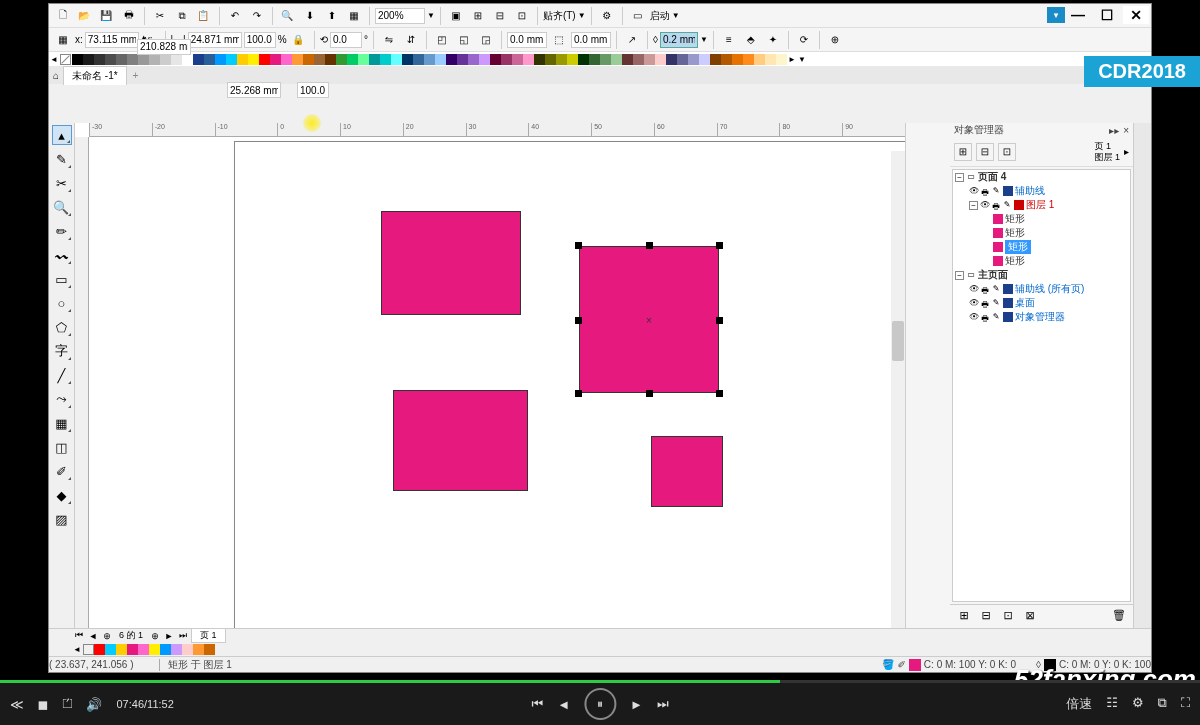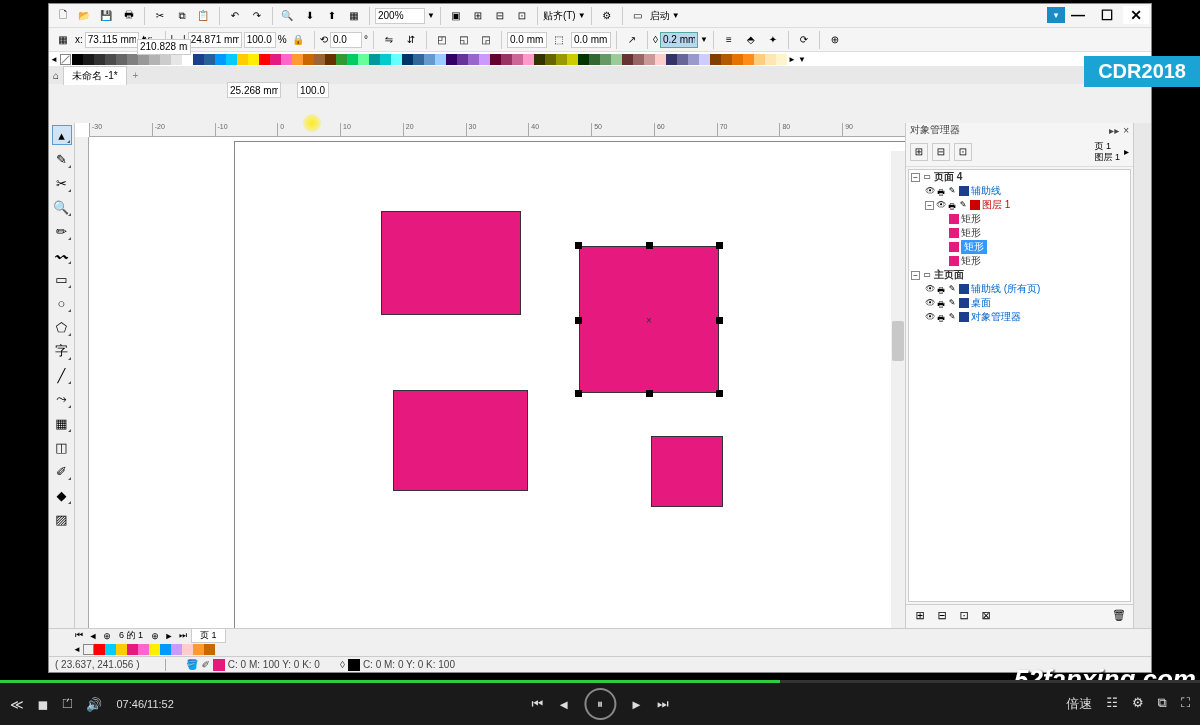--- a/index.html
+++ b/index.html
@@ -37,21 +37,21 @@
 .ruler-h { position: absolute; top: 0; left: 14px; right: 0; height: 14px; background: #f0f0f0; border-bottom: 1px solid #aaa; font-size: 7px; color: #666; display: flex; }
 .ruler-h span { width: 66px; border-left: 1px solid #aaa; padding-left: 2px; }
 .ruler-v { position: absolute; top: 14px; left: 0; width: 14px; bottom: 0; background: #f0f0f0; border-right: 1px solid #aaa; }
 .canvas { position: absolute; top: 14px; left: 14px; right: 0; bottom: 0; background: #fff; }
 .page-shadow { position: absolute; top: 4px; left: 145px; width: 700px; height: 490px; border: 1px solid #888; box-shadow: 3px 3px 4px rgba(0,0,0,0.25); background: #fff; }
 .rect { position: absolute; background: #e6197f; border: 1px solid #333; }
 .sel-handles { position: absolute; }
 .handle { position: absolute; width: 7px; height: 7px; background: #000; }
 .sel-center { position: absolute; top: 50%; left: 50%; transform: translate(-50%,-50%); font-size: 10px; color: #333; }
 .cursor-highlight { position: absolute; width: 18px; height: 18px; background: radial-gradient(circle, rgba(255,235,0,0.9), rgba(255,235,0,0)); border-radius: 50%; }
-.right-docker { width: 246px; background: #f5f5f5; border-left: 1px solid #ccc; display: flex; }
+.right-docker { width: 246px; background: #f5f5f5; border-left: 1px solid #ccc; display: flex; padding-left: 44px; }
 .docker-main { flex: 1; display: flex; flex-direction: column; font-size: 10px; }
 .docker-title { height: 14px; padding: 0 4px; display: flex; align-items: center; justify-content: space-between; font-size: 10px; color: #444; }
 .docker-head { height: 30px; border-bottom: 1px solid #ddd; display: flex; align-items: center; padding: 0 4px; gap: 4px; }
 .docker-head .ic { width: 18px; height: 18px; border: 1px solid #ccc; display: flex; align-items: center; justify-content: center; font-size: 10px; cursor: pointer; }
 .layer-tree { flex: 1; background: #fff; border: 1px solid #ccc; margin: 2px; overflow: auto; }
 .tree-row { display: flex; align-items: center; height: 14px; padding: 0 2px; gap: 2px; font-size: 10px; }
 .tree-row .exp { width: 9px; height: 9px; border: 1px solid #888; font-size: 8px; line-height: 7px; text-align: center; cursor: pointer; }
 .tree-row .ics { display: flex; gap: 1px; }
 .tree-row .mi { width: 10px; height: 10px; font-size: 8px; text-align: center; }
 .tree-row .csw { width: 10px; height: 10px; }
@@ -63,21 +63,21 @@
 .docker-footer .ic { width: 16px; height: 16px; font-size: 11px; cursor: pointer; text-align: center; }
 .docker-tabs { width: 18px; background: #e8e8e8; border-left: 1px solid #ccc; writing-mode: vertical-rl; font-size: 9px; padding: 4px 2px; }
 .vscroll-canvas { position: absolute; right: 0; top: 14px; bottom: 0; width: 14px; background: #f0f0f0; }
 .vscroll-thumb { position: absolute; left: 1px; width: 12px; background: #c8c8c8; border-radius: 2px; }
 .bottom-bars { position: absolute; bottom: 0; left: 0; right: 0; height: 44px; }
 .page-nav { height: 14px; background: #f0f0f0; border-top: 1px solid #ccc; display: flex; align-items: center; font-size: 9px; padding: 0 14px 0 24px; gap: 2px; }
 .page-nav .nb { width: 12px; text-align: center; cursor: pointer; }
 .page-nav .pt { background: #fff; padding: 0 8px; border: 1px solid #ccc; }
 .mini-palette { height: 14px; background: #f0f0f0; display: flex; align-items: center; padding-left: 24px; }
 .mini-palette .msw { width: 11px; height: 11px; cursor: pointer; }
-.statusbar { height: 16px; background: #f0f0f0; border-top: 1px solid #ccc; display: flex; align-items: center; font-size: 10px; padding: 0 6px; color: #444; }
+.statusbar { height: 16px; background: #f0f0f0; border-top: 1px solid #ccc; display: flex; align-items: center; font-size: 10px; padding: 0 0; color: #444; }
 .statusbar .coords { width: 110px; }
 .statusbar .info { flex: 1; padding-left: 8px; }
 .statusbar .fillinfo, .statusbar .outlineinfo { display: flex; align-items: center; gap: 3px; margin-left: 20px; }
 .statusbar .fsw { width: 12px; height: 12px; }
 .watermark { position: absolute; top: 56px; right: 0; background: #1aa3d4; color: #fff; font-size: 20px; font-weight: bold; padding: 4px 14px; }
 .brand-wm { position: absolute; bottom: 30px; right: 4px; color: #fff; font-size: 26px; font-weight: bold; font-style: italic; text-shadow: 1px 1px 2px #000; }
 .player { position: absolute; bottom: 0; left: 0; right: 0; height: 45px; background: #1a1a1a; }
 .progress { height: 3px; background: #333; position: relative; }
 .progress .bar { height: 100%; background: #2ecc40; }
 .player-controls { height: 42px; display: flex; align-items: center; padding: 0 10px; gap: 14px; color: #ddd; font-size: 12px; }
@@ -456,20 +456,21 @@
           <div class="msw" style="background: rgb(0, 153, 255);"></div>
           <div class="msw" style="background: rgb(204, 153, 255);"></div>
           <div class="msw" style="background: rgb(255, 204, 204);"></div>
           <div class="msw" style="background: rgb(255, 153, 51);"></div>
           <div class="msw" style="background: rgb(204, 102, 0);"></div>
         </div>
     </div>
     <div class="statusbar">
       <span class="coords">( 23.637, 241.056 )</span>
       <span style="width:1px;height:12px;background:#aaa"></span>
+      <span class="info">矩形 于 图层 1</span>
       <div class="fillinfo">
         <span>🪣</span>
         <span>✐</span>
         <span class="fsw" style="background:#e6197f"></span>
         <span>C: 0 M: 100 Y: 0 K: 0</span>
       </div>
       <div class="outlineinfo">
         <span>◊</span>
         <span class="fsw" style="background:#000"></span>
         <span>C: 0 M: 0 Y: 0 K: 100</span>

